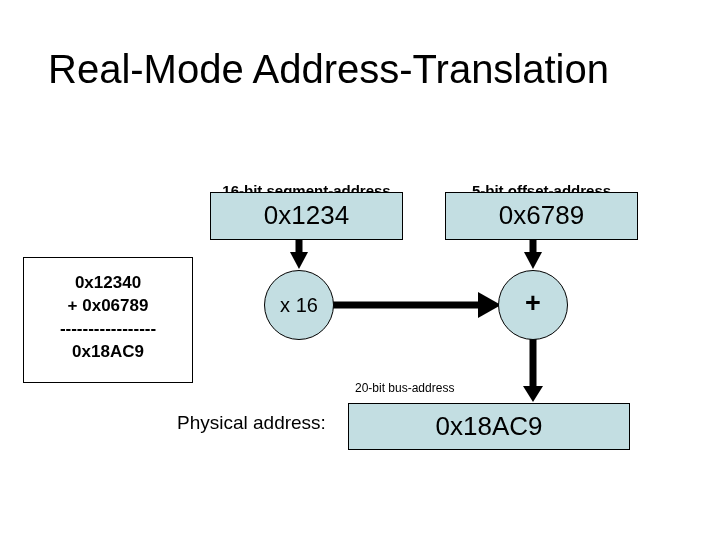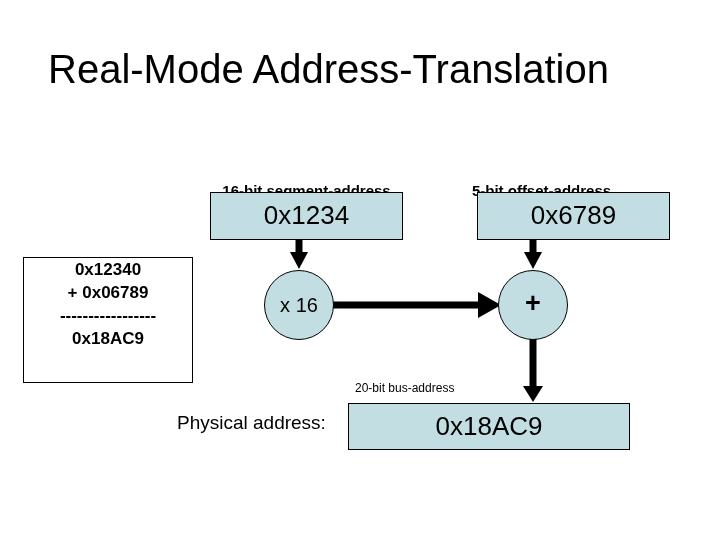--- a/index.html
+++ b/index.html
@@ -35,39 +35,40 @@
   .value-box{
     background:var(--box-fill);
     border:1.5px solid var(--box-border);
     box-sizing:border-box;
     text-align:center;
   }
   .value-text{
     font-size:26px;font-weight:400;
   }
   .box-seg{left:210px;top:192px;width:193px;height:48px;line-height:45px;}
-  .box-off{left:445px;top:192px;width:193px;height:48px;line-height:45px;margin-left:32px;}
+  .box-off{left:445px;top:192px;width:193px;height:48px;line-height:45px;}
   .box-phys{left:348px;top:403px;width:282px;height:47px;line-height:44px;}
   .side-label{
     font-size:19px;font-weight:400;white-space:nowrap;
   }
   .lbl-logical{left:50px;top:206px;}
   .lbl-physical{left:177px;top:412px;}
   .lbl-bus{
     left:355px;top:381px;
     font-size:12px;font-weight:400;white-space:nowrap;
   }
   .calc-box{
     left:23px;top:257px;width:170px;height:126px;
     background:var(--background);
     border:1.5px solid var(--box-border);
     box-sizing:border-box;
     text-align:center;
     font-size:17px;font-weight:700;
     line-height:23px;
+    padding-top:13px;
   }
   .calc-box div{white-space:nowrap;}
   .op-circle{
     width:70px;height:70px;
     border-radius:50%;
     background:var(--box-fill);
     border:1.5px solid var(--box-border);
     box-sizing:border-box;
     display:flex;align-items:center;justify-content:center;
   }

